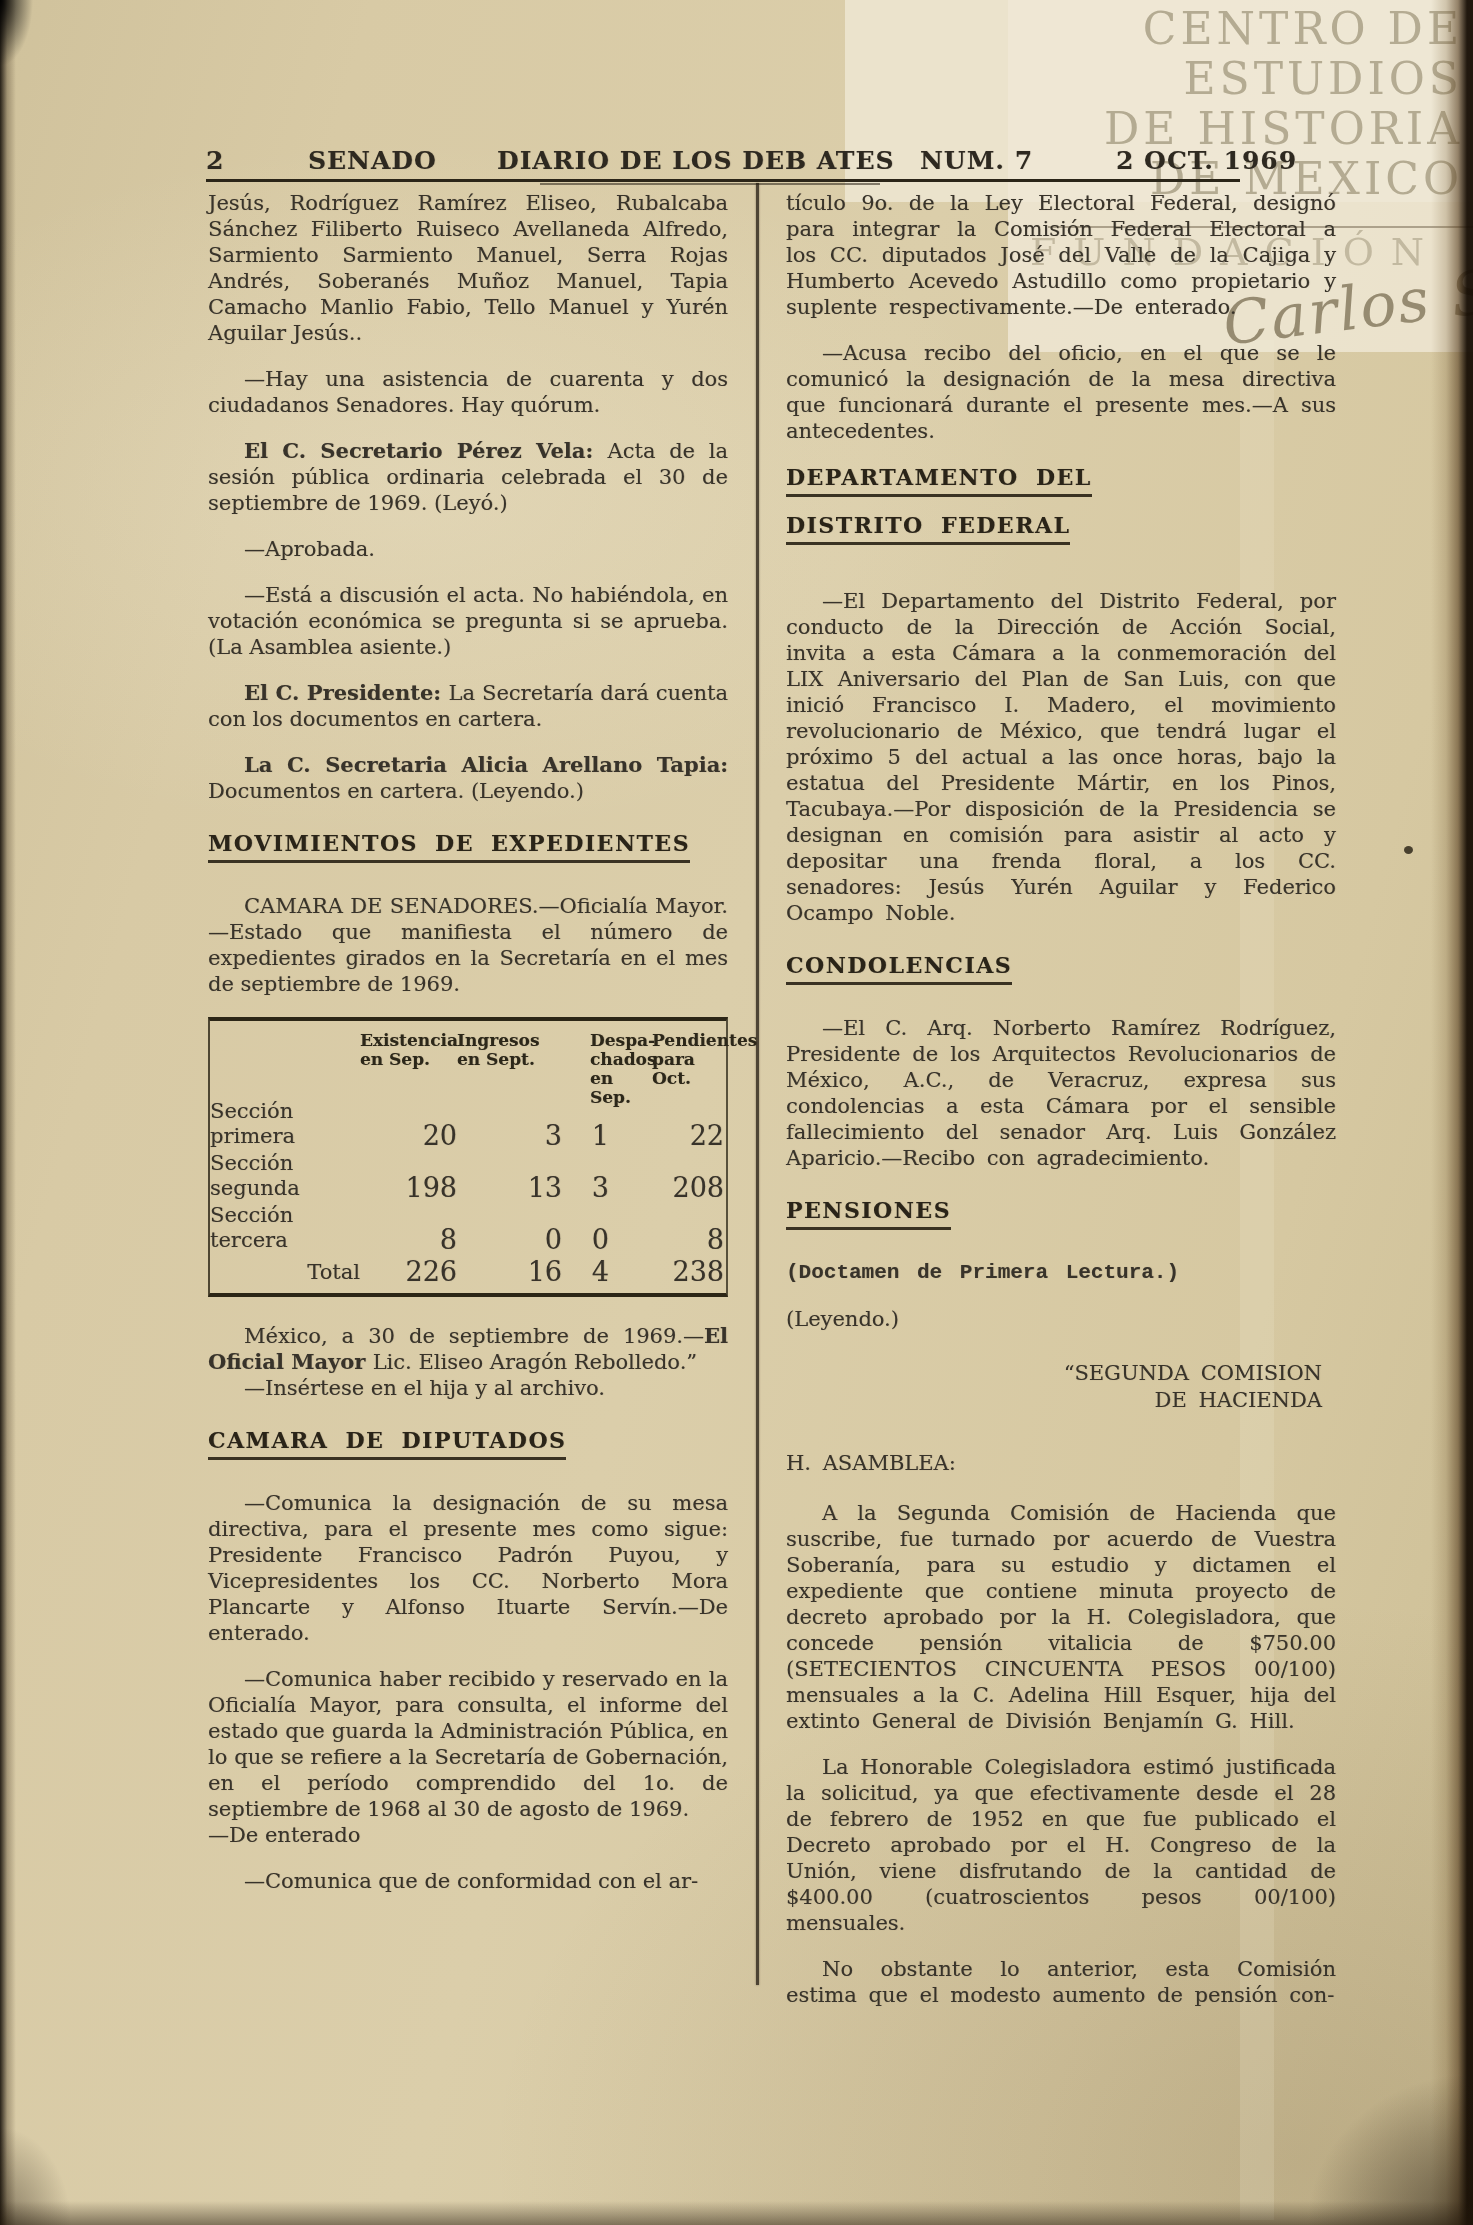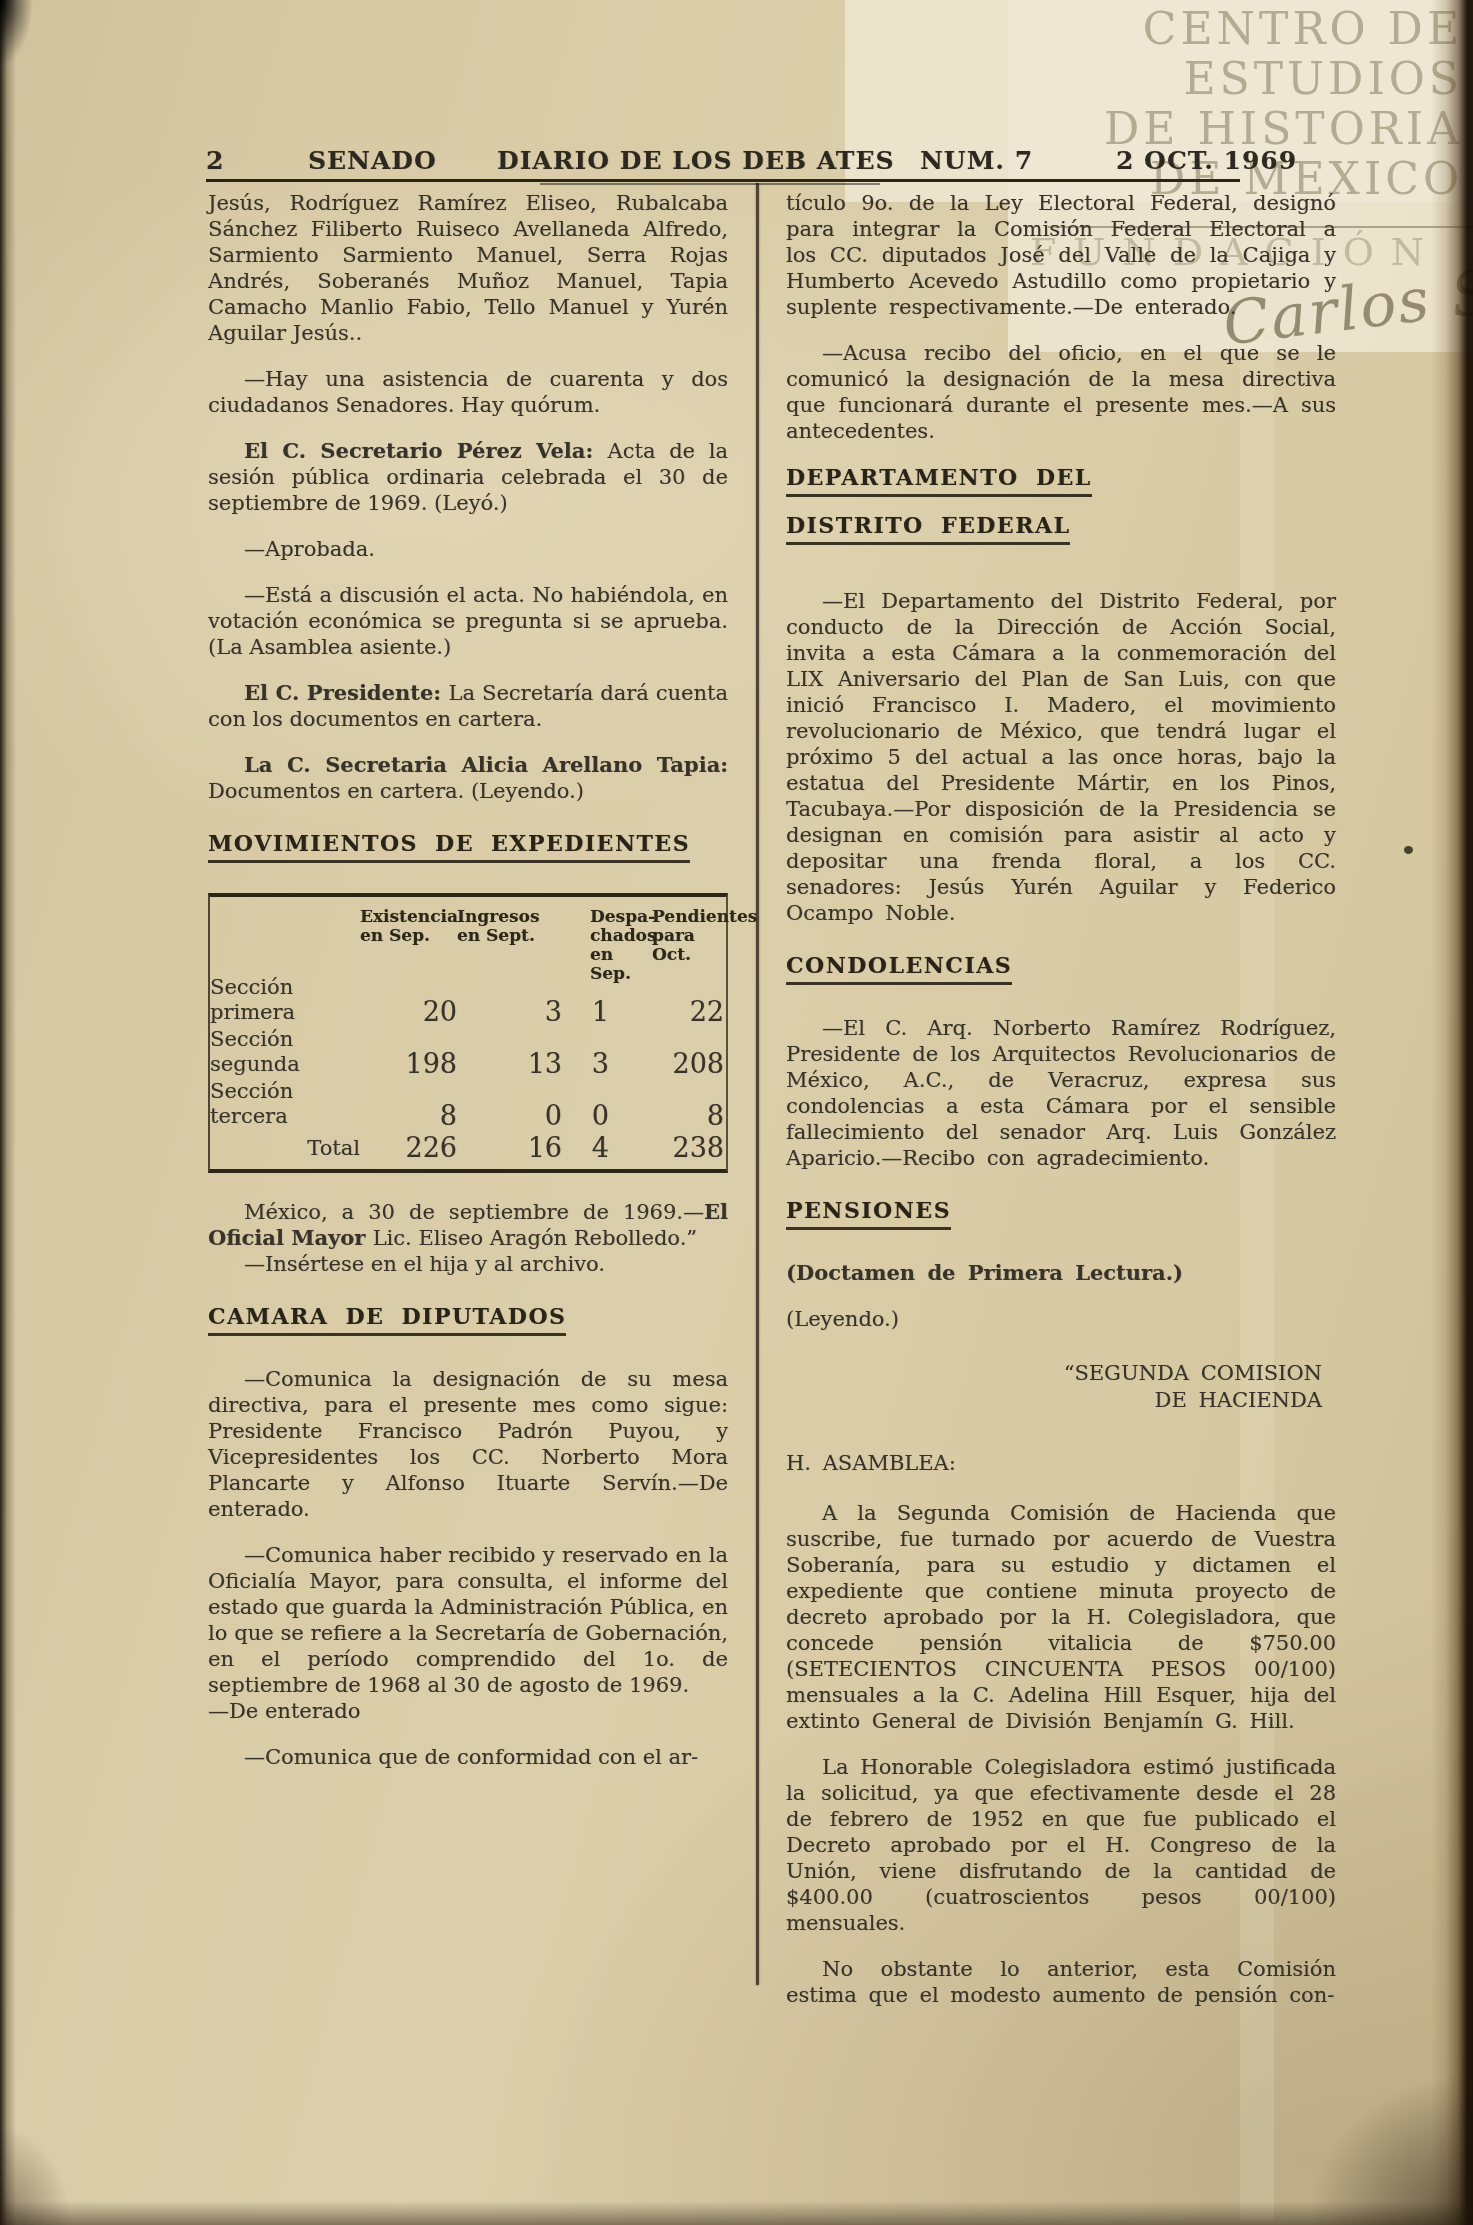--- a/index.html
+++ b/index.html
@@ -45,21 +45,21 @@
   .para{margin:0 0 20px;}
   .ind{text-indent:36px;}
   .tight{margin-top:-20px;}
   .b{font-weight:bold;}
   .h1w{margin:26px 0 30px;text-align:left;text-indent:0;}
   .h1{display:inline-block;font-weight:bold;font-size:22px;letter-spacing:1.5px;word-spacing:8px;color:#2a2418;
       border-bottom:3px solid rgba(40,33,20,0.9);padding-bottom:4px;}
   .h2w{margin:20px 0 28px;text-align:left;}
   .h2w .h1{margin-bottom:15px;}
   .cent{text-align:left;margin:0 0 28px;text-indent:0;}
-  .bold-line{font-weight:bold;margin:0 0 20px;text-align:left;}
+  .bold-line{font-weight:bold;margin:0 0 20px;text-align:left;font-family:Liberation Mono, monospace;}
   .quote{text-align:right;padding-right:14px;margin:0 0 36px;line-height:27px;}
   .plainp{text-align:left;margin:0 0 24px;}
   
   .xtable{margin:8px 0 26px;width:520px;box-sizing:border-box;text-align:left;word-spacing:0;text-indent:0;
     border-top:4px solid #2c2616;border-bottom:4px solid #2c2616;
     border-left:2px solid rgba(44,38,22,0.8);border-right:2px solid rgba(44,38,22,0.75);
     padding:10px 0 8px;}
   .thead{display:grid;grid-template-columns:150px 97px 105px 90px 78px;height:66px;}
   .thc{font-weight:bold;font-size:17px;line-height:19px;color:#2c2719;}
   .thc.r{}
@@ -105,20 +105,21 @@
     <div class="vdivider"></div>
     <div class="col" id="left-col">
         <p class="para">Jesús, Rodríguez Ramírez Eliseo, Rubalcaba Sánchez Filiberto Ruiseco Avellaneda Alfredo, Sarmiento Sarmiento Manuel, Serra Rojas Andrés, Soberanés Muñoz Manuel, Tapia Camacho Manlio Fabio, Tello Manuel y Yurén Aguilar Jesús..</p>
         <p class="para ind">—Hay una asistencia de cuarenta y dos ciudadanos Senadores. Hay quórum.</p>
         <p class="para ind"><span class="b">El C. Secretario Pérez Vela: </span><span>Acta de la sesión pública ordinaria celebrada el 30 de septiembre de 1969. (Leyó.)</span></p>
         <p class="para ind">—Aprobada.</p>
         <p class="para ind">—Está a discusión el acta. No habiéndola, en votación económica se pregunta si se aprueba. (La Asamblea asiente.)</p>
         <p class="para ind"><span class="b">El C. Presidente: </span><span>La Secretaría dará cuenta con los documentos en cartera.</span></p>
         <p class="para ind"><span class="b">La C. Secretaria Alicia Arellano Tapia: </span><span>Documentos en cartera. (Leyendo.)</span></p>
         <div class="h1w"><span class="h1">MOVIMIENTOS DE EXPEDIENTES</span></div>
+        <p class="para ind">CAMARA DE SENADORES.—Oficialía Mayor.—Estado que manifiesta el número de expedientes girados en la Secretaría en el mes de septiembre de 1969.</p>
         <div class="xtable">
           <div class="thead">
             <div class="thc"></div>
             <div class="thc r">
               <div>Existencia</div>
               <div>en Sep.</div>
             </div>
             <div class="thc r">
               <div>Ingresos</div>
               <div>en Sept.</div>

